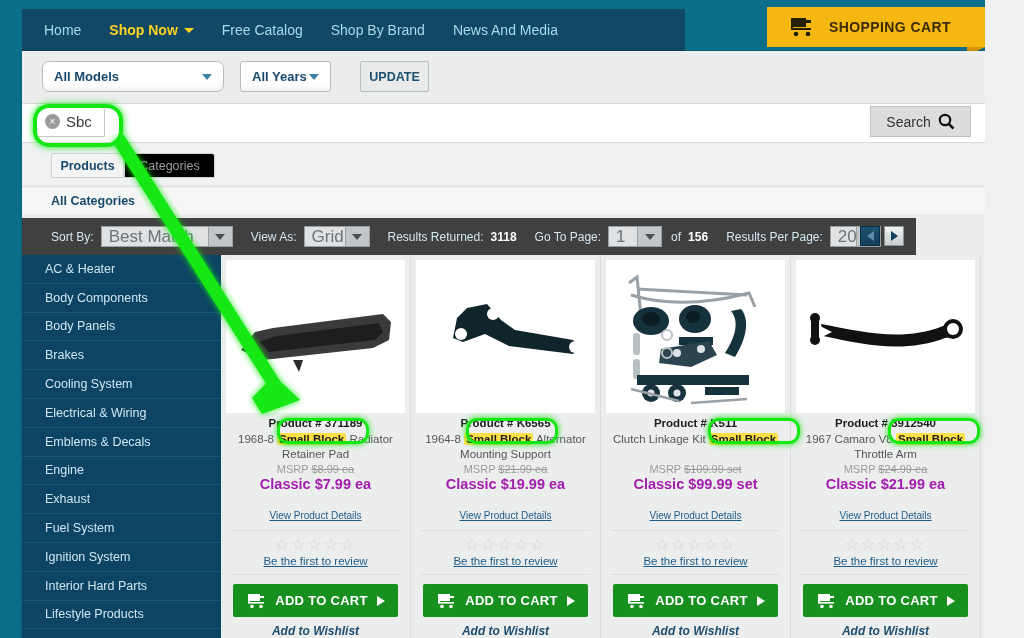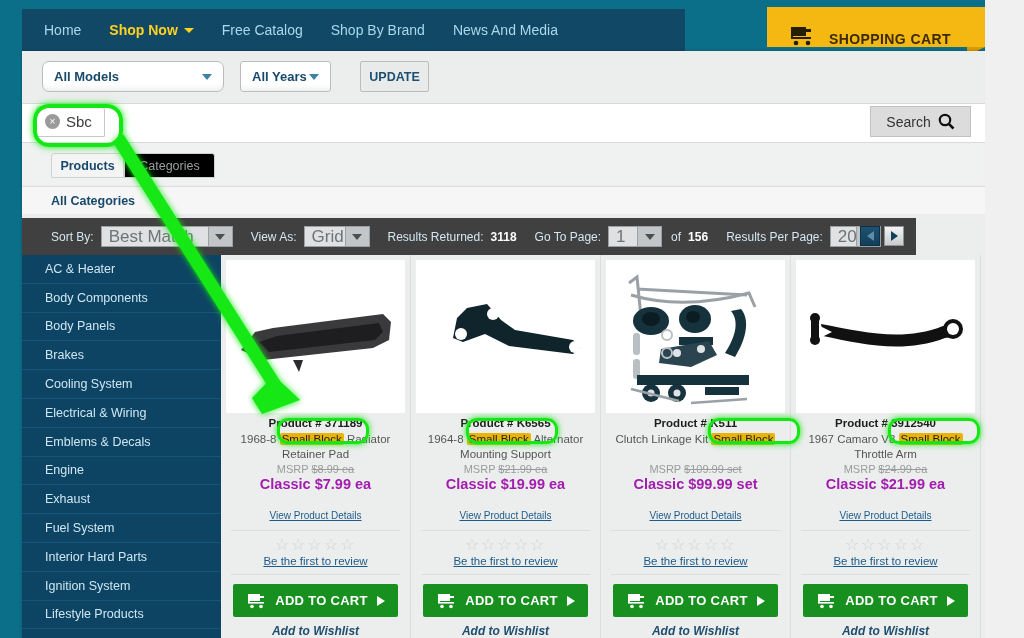--- a/index.html
+++ b/index.html
@@ -22,21 +22,21 @@
   .nav-tail{position:absolute;left:22px;top:51px;width:0;height:0;
      border-left:13px solid #0b3a52;border-bottom:13px solid transparent;}
   .nav a{color:#a9d8ea;text-decoration:none;padding:0 14px;font-size:14px;white-space:nowrap;}
   .nav a.first{padding-left:22px;}
   .nav a.active{color:#ffd21f;font-weight:bold;}
   .caret-nav{display:inline-block;width:0;height:0;margin-left:6px;vertical-align:2px;
      border-left:5px solid transparent;border-right:5px solid transparent;border-top:5px solid #ffd21f;}
 
   
   .cart-tab{position:absolute;left:767px;top:7px;width:218px;height:40px;background:#f5b812;
-     display:flex;align-items:flex-end;}
+     display:flex;align-items:center;}
   .cart-tab .lbl{color:#3b2b00;font-weight:bold;font-size:14px;letter-spacing:.4px;margin-left:10px;}
   .cart-ico{margin-left:22px;display:block;}
   .cart-fold{position:absolute;left:967px;top:47px;width:0;height:0;
      border-left:18px solid #d99a06;border-bottom:9px solid transparent;}
 
   
   .panel{position:absolute;left:22px;top:51px;width:963px;height:587px;background:#eceded;
      box-shadow:0 0 3px rgba(0,0,0,.25);}
 
   
@@ -104,21 +104,21 @@
      border-bottom:1px solid #15567c;box-sizing:border-box;padding-left:23px;}
 
   
   .grid{position:absolute;left:221px;top:255px;width:764px;height:383px;background:#eceded;display:flex;}
   .card{width:190px;height:383px;background:#eceded;border-right:1px solid #dcdddd;box-sizing:border-box;
      display:flex;flex-direction:column;position:relative;}
   .card .imgbox{height:153px;background:#fff;margin:5px 5px 0 5px;display:flex;align-items:center;justify-content:center;}
   .card .title{padding:4px 6px 0 6px;text-align:center;}
   .pnum{font-size:11.5px;font-weight:bold;color:#1d1d1d;display:block;margin-bottom:2px;}
   .pdesc{font-size:11.5px;color:#555;line-height:14px;}
-  .hl{background:#eab308;color:#1d1d1d;font-weight:normal;padding:0 2px;border-radius:2px;}
+  .hl{background:#fde047;color:#1d1d1d;font-weight:bold;padding:0 2px;border-radius:2px;}
   .priceblock{text-align:center;margin-top:auto;}
   .msrp{font-size:11px;color:#9b9b9b;}
   .msrp s{color:#9b9b9b;}
   .price{font-size:14.5px;font-weight:bold;color:#a21caf;margin-top:1px;}
   .vpd{font-size:10px;color:#1d5c8a;text-decoration:underline;display:block;margin-top:18px;}
   .sep{height:1px;background:#dcdddd;margin:9px 10px 0 10px;}
   .stars{text-align:center;margin-top:6px;color:#d2d2d2;font-size:16px;letter-spacing:2px;line-height:16px;}
   .review{text-align:center;font-size:11.5px;color:#1d5c8a;text-decoration:underline;margin-top:2px;}
   .sep2{height:1px;background:#dcdddd;margin:7px 10px 0 10px;}
   .atc{margin:9px 12px 0 12px;height:33px;background:#18901f;display:flex;align-items:center;justify-content:center;
@@ -263,24 +263,24 @@
       <div class="sb-item">
         <span>Engine</span>
       </div>
       <div class="sb-item">
         <span>Exhaust</span>
       </div>
       <div class="sb-item">
         <span>Fuel System</span>
       </div>
       <div class="sb-item">
+        <span>Ignition System</span>
+      </div>
+      <div class="sb-item">
         <span>Interior Hard Parts</span>
-      </div>
-      <div class="sb-item">
-        <span>Ignition System</span>
       </div>
       <div class="sb-item">
         <span>Lifestyle Products</span>
       </div>
     </div>
 
   <div class="grid" id="grid">
       <div class="card">
         <div class="imgbox">
           <svg width="165" height="90" viewBox="0 0 165 90">

